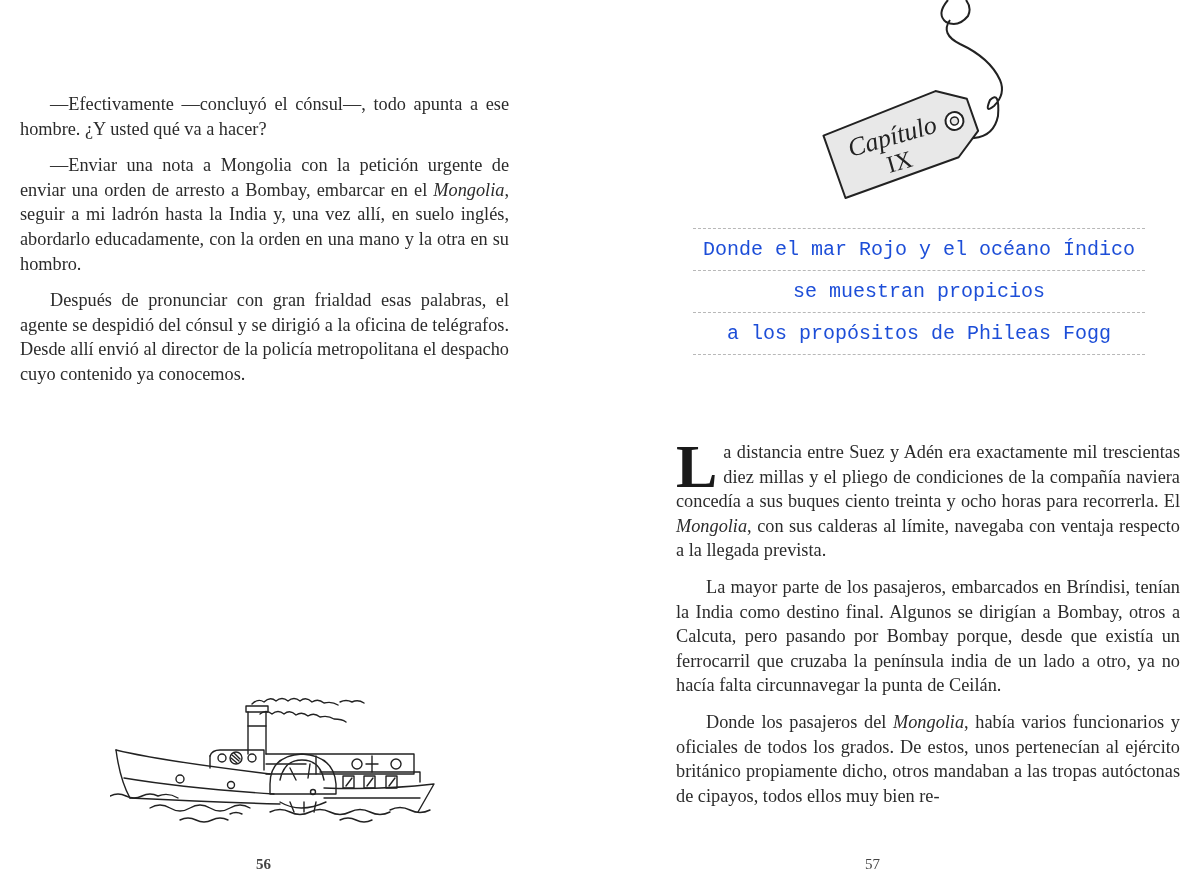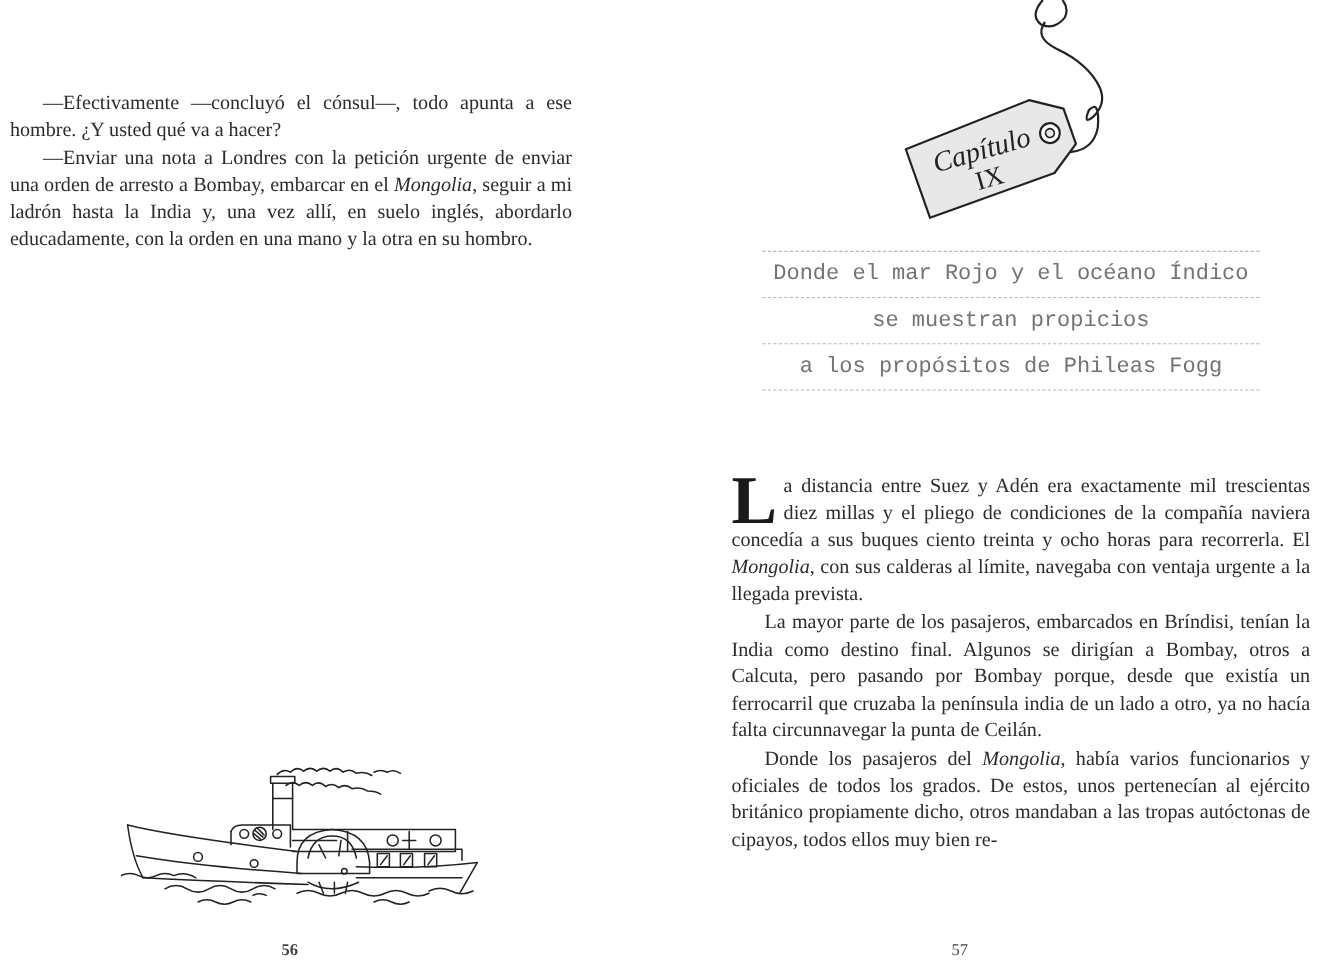--- a/index.html
+++ b/index.html
@@ -6,48 +6,49 @@
   body { width:1200px; height:879px; position:relative; overflow:hidden;
          font-family:"Liberation Serif","DejaVu Serif",serif; color:#2a2a2a; }
   .page { position:absolute; top:0; height:879px; }
   .left-page { left:0; width:600px; }
   .right-page { left:600px; width:600px; }
 
   .text-block { position:absolute; font-size:18.3px; line-height:24.6px;
                 text-align:justify; color:#2b2b2b; }
   .left-text { left:8px; top:80px; width:513px; }
   .right-text { left:64px; top:428px; width:528px; }
-  .text-block p { margin:1px; text-indent:30px; text-align-last:left; }
+  .text-block p { margin:12px; text-indent:30px; text-align-last:left; }
   .text-block p.noindent { text-indent:0; }
   .text-block i { font-style:italic; }
 
   .dropcap { float:left; font-size:62px; line-height:46px; font-weight:bold;
              margin:3px 6px 0 0; color:#1a1a1a; font-family:"Liberation Serif",serif; }
 
   .ship { position:absolute; left:110px; top:684px; width:330px; height:150px; }
 
   .tag { position:absolute; left:800px; top:0; width:240px; height:210px; }
 
   .chapter-heading { position:absolute; left:693px; top:228px; width:452px;
                      font-family:"Liberation Mono","DejaVu Sans Mono",monospace;
-                     font-size:20px; color:#737373; text-align:center; }
+                     font-size:20px; color:#1d4ed8; text-align:center; }
   .heading-line { height:41px; line-height:41px; border-top:1px dashed #b8b8b8; white-space:nowrap; }
   .heading-line.last { border-bottom:1px dashed #b8b8b8; }
 
   .page-number { position:absolute; top:856px; font-size:15px; color:#444; }
   .pn-left { left:256px;font-weight:bold; }
   .pn-right { left:865px; }
 </style>
 </head>
 <body>
 
 <div class="page left-page">
   <div class="text-block left-text">
       <p><span>—Efectivamente —concluyó el cónsul—, todo apunta a ese hombre. ¿Y usted qué va a hacer?</span></p>
-      <p><span>—Enviar una nota a Londres con la petición urgente de enviar una orden de arresto a Bombay, embarcar en el </span><i>Mongolia</i><span>, seguir a mi ladrón hasta la India y, una vez allí, en suelo inglés, abordarlo educadamente, con la orden en una mano y la otra en su hombro.</span></p>
+      <p><span>—Enviar una nota a Mongolia con la petición urgente de enviar una orden de arresto a Bombay, embarcar en el </span><i>Mongolia</i><span>, seguir a mi ladrón hasta la India y, una vez allí, en suelo inglés, abordarlo educadamente, con la orden en una mano y la otra en su hombro.</span></p>
+      <p><span>Después de pronunciar con gran frialdad esas palabras, el agente se despidió del cónsul y se dirigió a la oficina de telégrafos. Desde allí envió al director de la policía metropolitana el despacho cuyo contenido ya conocemos.</span></p>
     </div>
 
   <svg class="ship" viewBox="0 0 330 150" fill="none" stroke="#222" stroke-width="1.4" stroke-linecap="round" stroke-linejoin="round">
 
     <path d="M142 20 q6 -6 12 -2 q6 -6 12 -1 q6 -5 12 0 q6 -5 12 0 q6 -5 12 1 q6 -4 12 1 q8 -2 14 2"></path>
     <path d="M150 30 q6 -5 12 0 q6 -5 12 0 q6 -5 12 1 q6 -4 12 1 q6 -4 12 1 q8 -2 14 2 q8 0 12 3"></path>
     <path d="M230 18 q6 -3 12 0 q6 -3 12 1"></path>
 
     <path d="M136 22 h22 v6 h-22 z"></path>
     <path d="M138 28 v42 M156 28 v42"></path>
@@ -116,18 +117,18 @@
   </g>
 </svg>
 
 <div class="chapter-heading">
   <div class="heading-line">Donde el mar Rojo y el océano Índico</div>
   <div class="heading-line">se muestran propicios</div>
   <div class="heading-line last">a los propósitos de Phileas Fogg</div>
 </div>
 
 <div class="text-block right-text" style="left:664px;">
-    <p class="noindent"><span class="dropcap">L</span><span>a distancia entre Suez y Adén era exactamente mil trescientas diez millas y el pliego de condiciones de la compañía naviera concedía a sus buques ciento treinta y ocho horas para recorrerla. El </span><i>Mongolia</i><span>, con sus calderas al límite, navegaba con ventaja urgente a la llegada prevista.</span></p>
+    <p class="noindent"><span class="dropcap">L</span><span>a distancia entre Suez y Adén era exactamente mil trescientas diez millas y el pliego de condiciones de la compañía naviera concedía a sus buques ciento treinta y ocho horas para recorrerla. El </span><i>Mongolia</i><span>, con sus calderas al límite, navegaba con ventaja respecto a la llegada prevista.</span></p>
     <p><span>La mayor parte de los pasajeros, embarcados en Bríndisi, tenían la India como destino final. Algunos se dirigían a Bombay, otros a Calcuta, pero pasando por Bombay porque, desde que existía un ferrocarril que cruzaba la península india de un lado a otro, ya no hacía falta circunnavegar la punta de Ceilán.</span></p>
     <p><span>Donde los pasajeros del </span><i>Mongolia</i><span>, había varios funcionarios y oficiales de todos los grados. De estos, unos pertenecían al ejército británico propiamente dicho, otros mandaban a las tropas autóctonas de cipayos, todos ellos muy bien re-</span></p>
   </div>
 
 <div class="page-number pn-right">57</div>
 
 </body></html>

